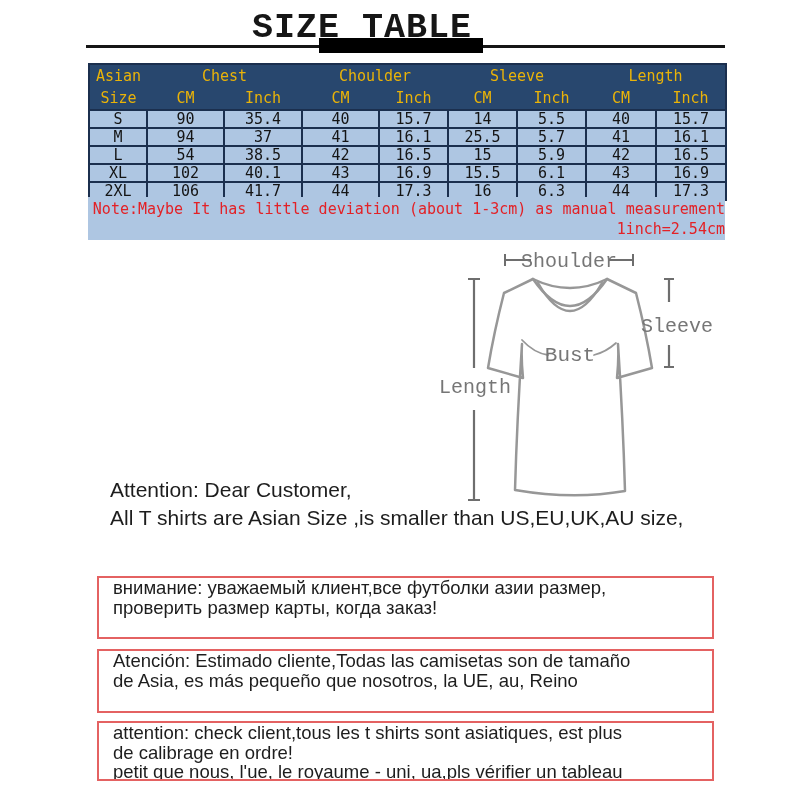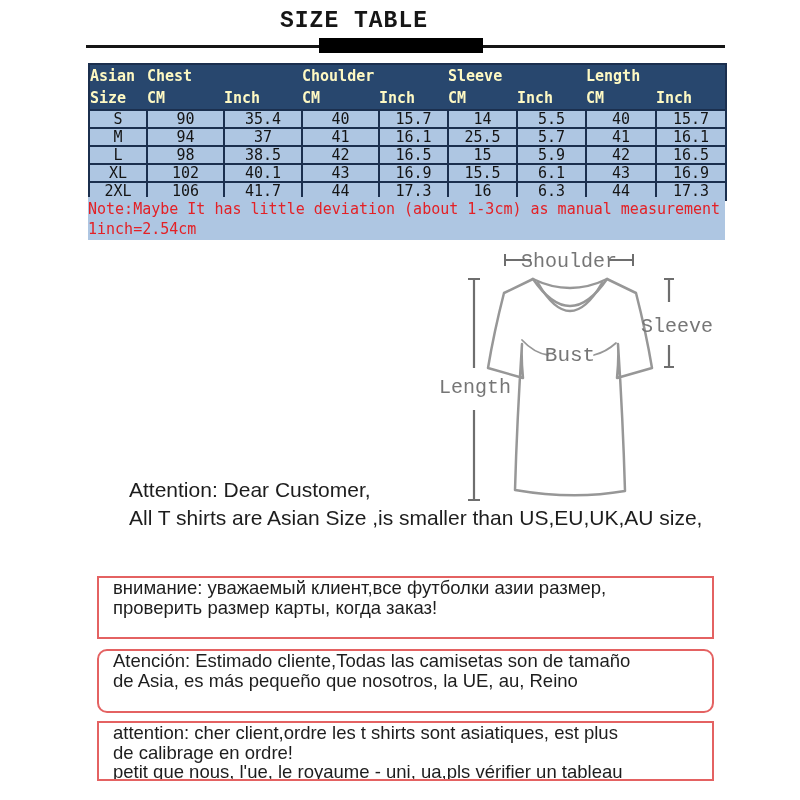--- a/index.html
+++ b/index.html
@@ -4,78 +4,78 @@
 <style>
   * { margin:0; padding:0; box-sizing:border-box; }
   html,body { background:#ffffff; }
   .canvas {
     position:relative; width:800px; height:800px; background:#ffffff;
     font-family:"Liberation Sans", sans-serif; overflow:hidden;
   }
 
   
   .page-title {
-    position:absolute; top:8px; left:8px; width:692px;
+    position:absolute; top:8px; left:16px; width:692px;
     text-align:center; font-family:"Liberation Mono", monospace;
-    font-size:23px; font-weight:700; color:#161616; letter-spacing:1px;
+    font-size:35px; font-weight:700; color:#161616; letter-spacing:1px;
   }
   .title-rule {
     position:absolute; top:45px; left:86px; width:639px; height:3px;
     background:#151515;
   }
   .title-rule-bar {
     position:absolute; top:38px; left:319px; width:164px; height:15px;
     background:#000000;
   }
 
   
   table.size-table {
     position:absolute; top:63px; left:88px; width:637px;
     border-collapse:collapse; table-layout:fixed;
     font-family:"DejaVu Sans Mono", monospace; font-size:15px;
   }
   table.size-table thead th {
-    background:#28476e; color:#fef9c3; font-weight:700;
-    height:22px; line-height:22px; text-align:left; border:0;
+    background:#28476e; color:#eab308; font-weight:400;
+    height:22px; line-height:22px; text-align:center; border:0;
   }
   table.size-table tbody td {
     background:#aec6e2; color:#141414;
     height:18px; line-height:16px; text-align:center;
     border:2px solid #1b2f4e; padding:0;
   }
   table.size-table { border:2px solid #1b2f4e; }
 
   .table-note {
     position:absolute; top:197px; left:88px; width:637px; height:43px;
-    background:#aec6e2; color:#e32126; text-align:left;
+    background:#aec6e2; color:#e32126; text-align:right;
     font-family:"DejaVu Sans Mono", monospace; font-size:15px; line-height:20px;
     padding-top:2px;
   }
 
   
   .shirt-diagram { position:absolute; top:240px; left:420px; }
   .shirt-diagram text {
     font-family:"Liberation Mono", monospace; fill:#767676;
   }
 
   
   .attention {
     position:absolute; top:476px; left:110px; width:600px;
-    color:#1d1d1d; font-size:21px; line-height:28px;margin-left:19px;
+    color:#1d1d1d; font-size:21px; line-height:28px;
   }
 
   
   .notice-box {
     position:absolute; left:97px; width:617px;
     border:2px solid #e46262; background:#ffffff;
     color:#1d1d1d; font-size:18.5px; line-height:19.5px;
     padding:0 10px 2px 14px; overflow:hidden;
   }
   .notice-russian { top:576px; height:63px; }
-  .notice-spanish { top:649px; height:64px;border-radius:10px; }
+  .notice-spanish { top:649px; height:64px; }
   .notice-french  { top:721px; height:60px; }
 </style>
 </head>
 <body>
 
 <div class="canvas">
 
   <div class="page-title">SIZE TABLE</div>
   <div class="title-rule"></div>
   <div class="title-rule-bar"></div>
@@ -130,21 +130,21 @@
           <td>37</td>
           <td>41</td>
           <td>16.1</td>
           <td>25.5</td>
           <td>5.7</td>
           <td>41</td>
           <td>16.1</td>
         </tr>
         <tr>
           <td>L</td>
-          <td>98</td>
+          <td>54</td>
           <td>38.5</td>
           <td>42</td>
           <td>16.5</td>
           <td>15</td>
           <td>5.9</td>
           <td>42</td>
           <td>16.5</td>
         </tr>
         <tr>
           <td>XL</td>
@@ -207,18 +207,18 @@
 
   <div class="notice-box notice-russian">
     <div>внимание: уважаемый клиент,все футболки азии размер,</div>
     <div>проверить размер карты, когда заказ!</div>
   </div>
   <div class="notice-box notice-spanish">
     <div>Atención: Estimado cliente,Todas las camisetas son de tamaño</div>
     <div>de Asia, es más pequeño que nosotros, la UE, au, Reino</div>
   </div>
   <div class="notice-box notice-french">
-    <div>attention: cher client,ordre les t shirts sont asiatiques, est plus</div>
+    <div>attention: check client,tous les t shirts sont asiatiques, est plus</div>
     <div>de calibrage en ordre!</div>
     <div>petit que nous, l'ue, le royaume - uni, ua,pls vérifier un tableau</div>
   </div>
 
 </div>
 
 </body></html>

